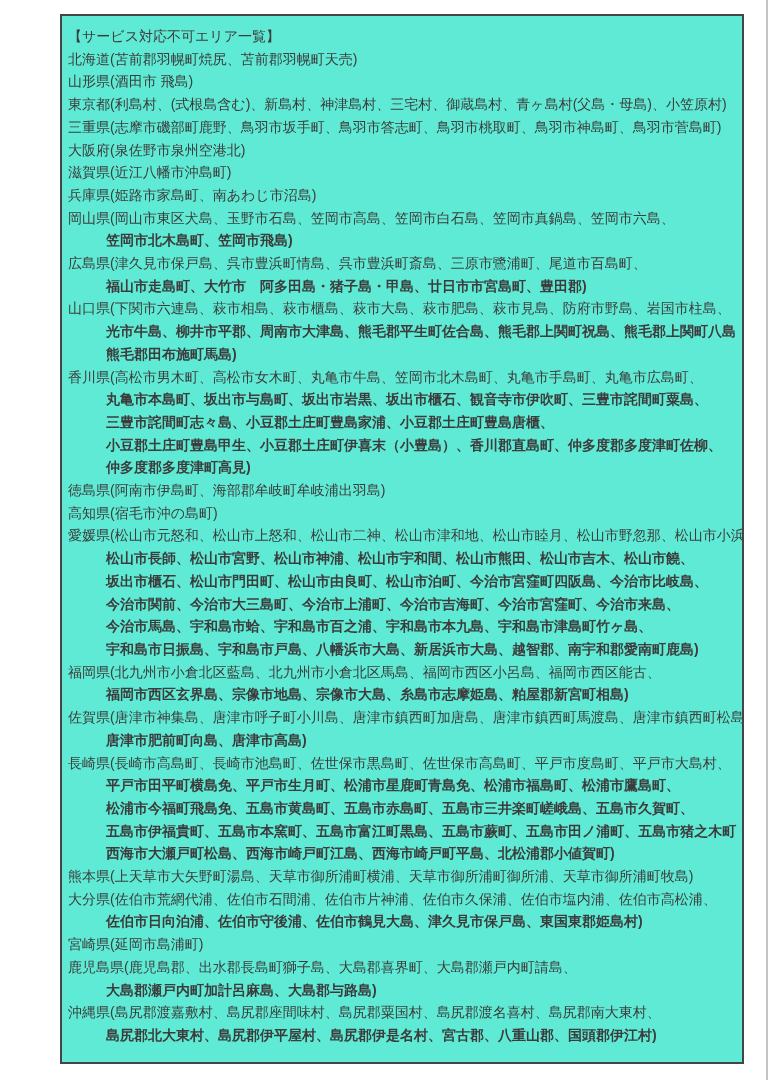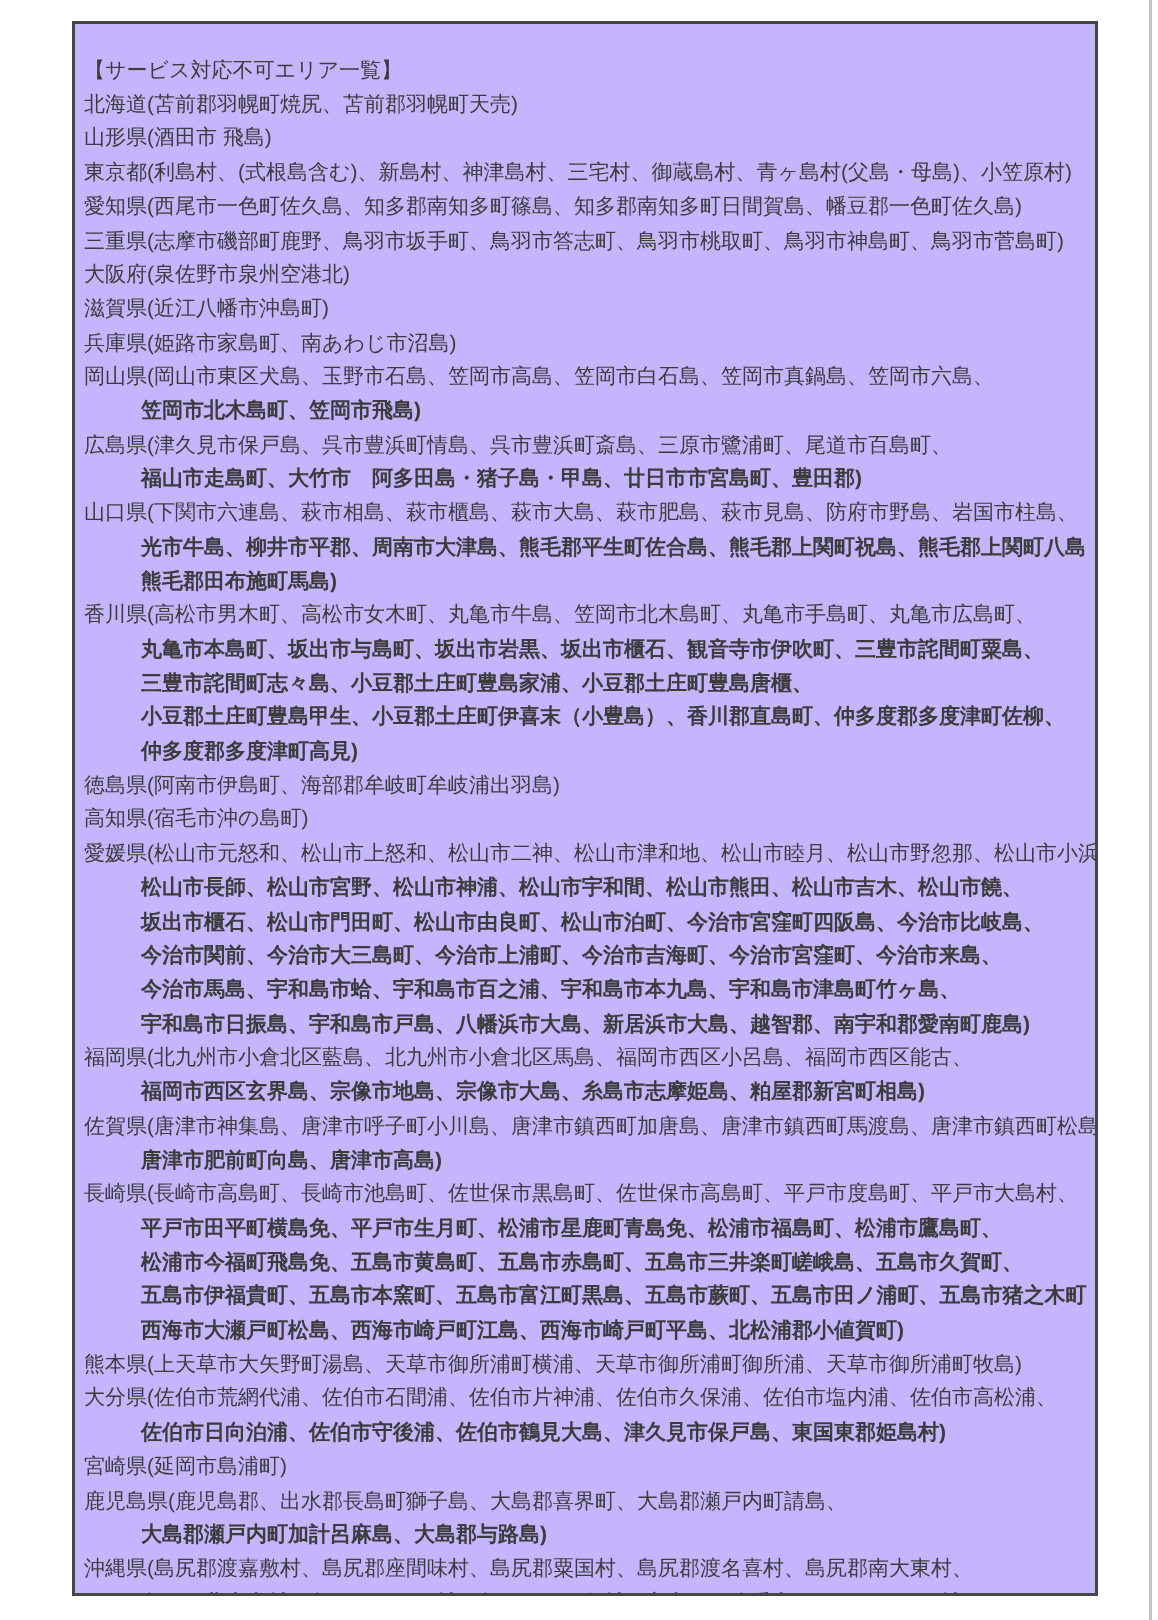--- a/index.html
+++ b/index.html
@@ -17,28 +17,28 @@
   .page-edge {
     position: absolute;
     top: 0;
     bottom: 0;
     right: 4px;
     width: 2px;
     background: #c4c4c4;
   }
   .doc-box {
     position: absolute;
-    left: 48px;
+    left: 60px;
     top: 14px;
     width: 684px;
     height: 1050px;
     box-sizing: border-box;
     border: 2px solid #454545;
-    padding: 19px 4px 0 6px;
-    background: #c4b5fd;
+    padding: 9px 4px 0 6px;
+    background: #5eead4;
     overflow: hidden;
   }
   .line {
     font-size: 14px;
     line-height: 22.7px;
     color: #3c3c3c;
     white-space: nowrap;
   }
   .line.ind {
     padding-left: 38px;
@@ -52,21 +52,20 @@
 <body>
 
 <div class="page-edge"></div>
 
 <div class="doc-box">
   <div class="line title">【サービス対応不可エリア一覧】</div>
   <div id="lines">
       <div class="line">北海道(苫前郡羽幌町焼尻、苫前郡羽幌町天売)</div>
       <div class="line">山形県(酒田市 飛島)</div>
       <div class="line">東京都(利島村、(式根島含む)、新島村、神津島村、三宅村、御蔵島村、青ヶ島村(父島・母島)、小笠原村)</div>
-      <div class="line">愛知県(西尾市一色町佐久島、知多郡南知多町篠島、知多郡南知多町日間賀島、幡豆郡一色町佐久島)</div>
       <div class="line">三重県(志摩市磯部町鹿野、鳥羽市坂手町、鳥羽市答志町、鳥羽市桃取町、鳥羽市神島町、鳥羽市菅島町)</div>
       <div class="line">大阪府(泉佐野市泉州空港北)</div>
       <div class="line">滋賀県(近江八幡市沖島町)</div>
       <div class="line">兵庫県(姫路市家島町、南あわじ市沼島)</div>
       <div class="line">岡山県(岡山市東区犬島、玉野市石島、笠岡市高島、笠岡市白石島、笠岡市真鍋島、笠岡市六島、</div>
       <div class="line ind">笠岡市北木島町、笠岡市飛島)</div>
       <div class="line">広島県(津久見市保戸島、呉市豊浜町情島、呉市豊浜町斎島、三原市鷺浦町、尾道市百島町、</div>
       <div class="line ind">福山市走島町、大竹市　阿多田島・猪子島・甲島、廿日市市宮島町、豊田郡)</div>
       <div class="line">山口県(下関市六連島、萩市相島、萩市櫃島、萩市大島、萩市肥島、萩市見島、防府市野島、岩国市柱島、</div>
       <div class="line ind">光市牛島、柳井市平郡、周南市大津島、熊毛郡平生町佐合島、熊毛郡上関町祝島、熊毛郡上関町八島</div>

